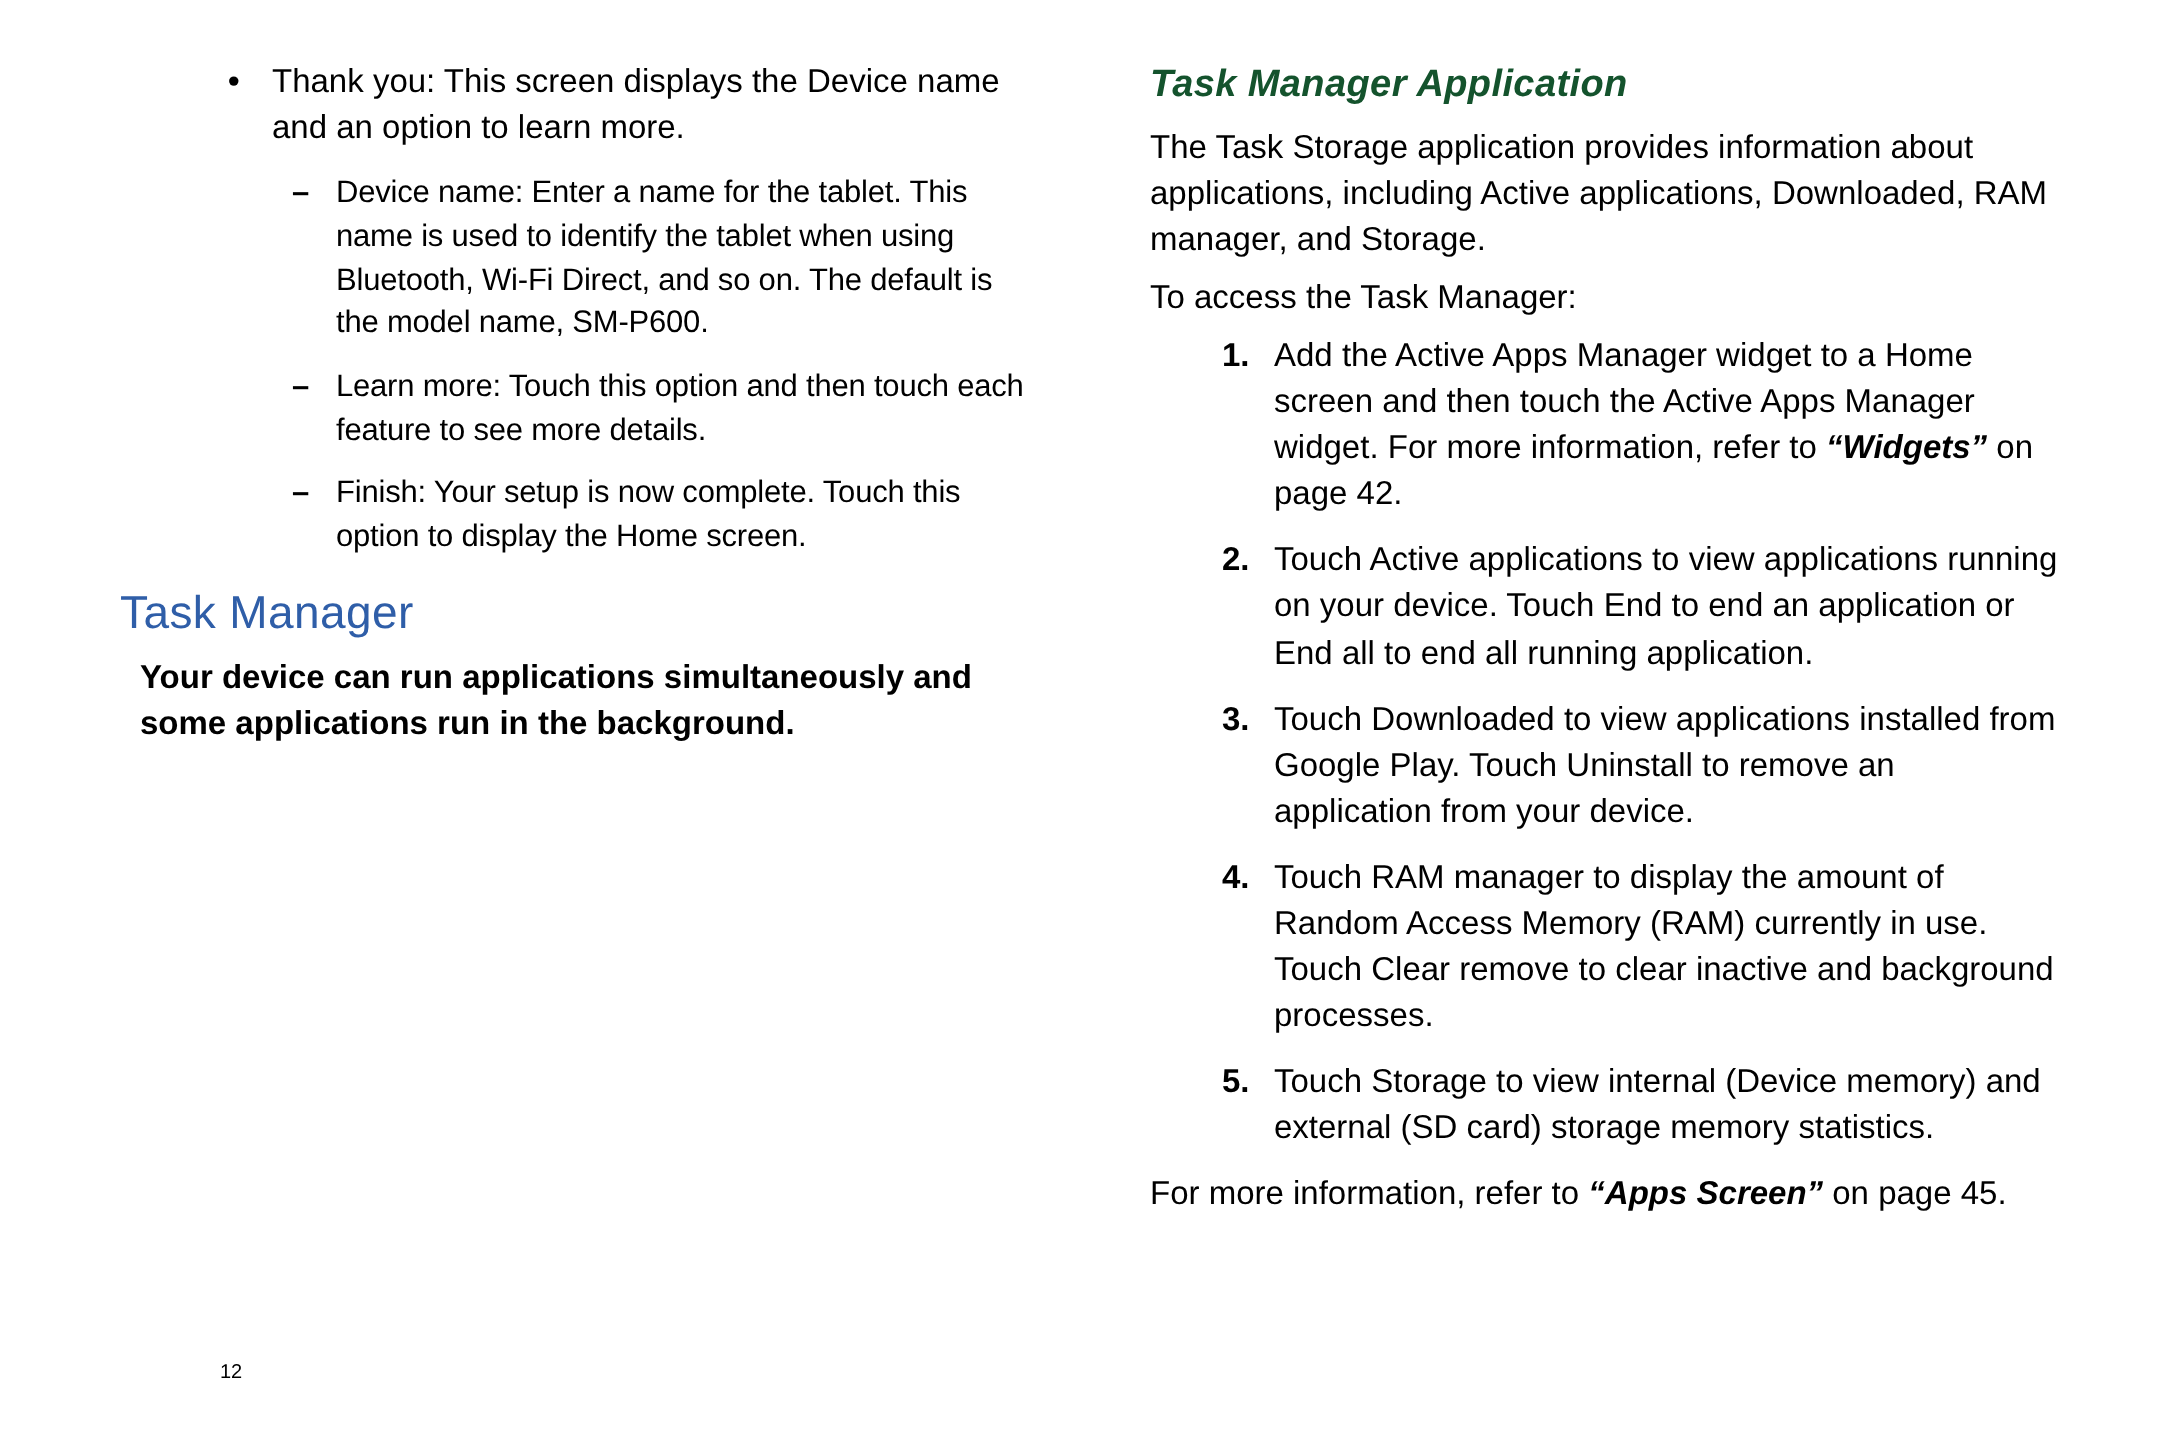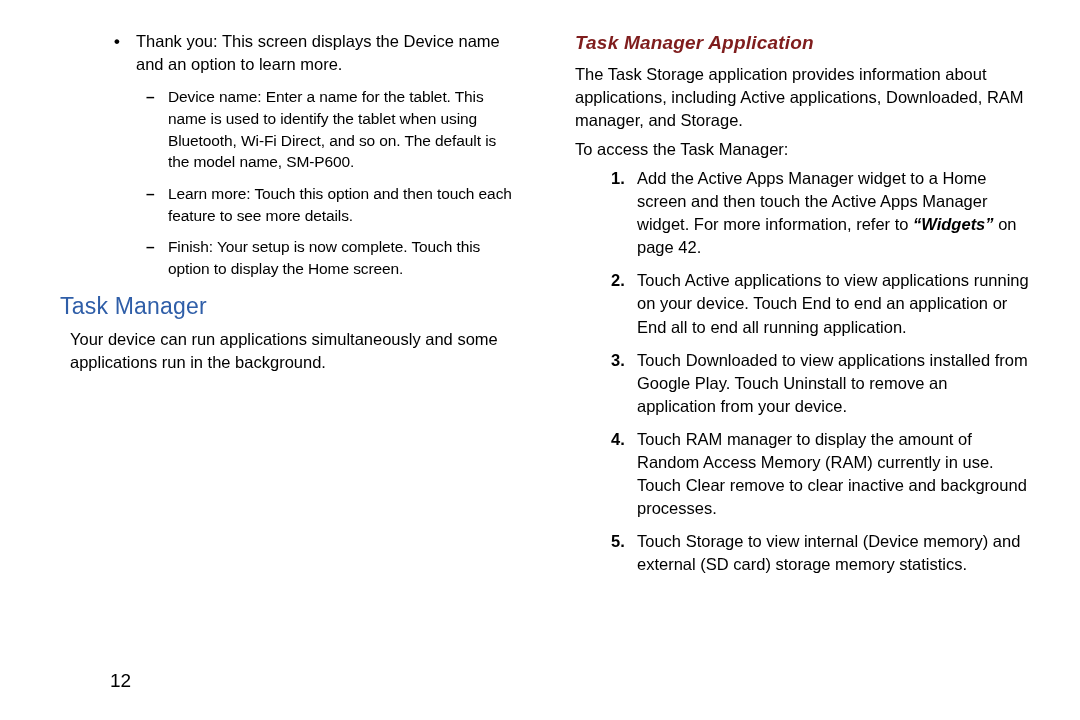--- a/index.html
+++ b/index.html
@@ -32,21 +32,21 @@
     padding-left: 10px;
   }
   .h1 {
     color: #2f5ea8;
     font-weight: normal;
     font-size: 23px;
     margin-bottom: 6px;
     letter-spacing: 0.2px;
   }
   .h2 {
-    color: #7f1d1d;
+    color: #14532d;
     font-weight: bold;
     font-style: italic;
     font-size: 19px;
     margin-top: 0;
     margin-bottom: 6px;
     letter-spacing: 0.2px;
   }
   p {
     margin: 0 0 6px 0;
   }
@@ -78,24 +78,24 @@
   }
   .row .txt {
     flex: 1 1 auto;
   }
   b { font-weight: normal; }
   i { font-style: italic; font-weight: bold; }
   .pagenum {
     position: absolute;
     bottom: 28px;
     left: 110px;
-    font-size: 19px;
+    font-size: 10px;
   }
   .para-block p { margin-bottom: 6px; }
-  .para-block { margin-bottom: 16px; }
+  .para-block { margin-bottom: 16px; font-weight: bold; }
   .cond { font-stretch: condensed; letter-spacing: -0.1px; }
 </style>
 </head>
 <body>
 
 <div class="page">
 
   <div class="col col-left">
 
     <div class="indent1">
@@ -169,16 +169,19 @@
         </div>
       </div>
       <div class="row">
         <div class="marker">5.</div>
         <div class="txt">
           <span>Touch </span><b>Storage</b><span> to view internal (Device memory) and external (SD card) storage memory statistics.</span>
         </div>
       </div>
     </div>
 
+    <p>
+      <span>For more information, refer to </span><i>“Apps Screen”</i><span> on page 45.</span>
+    </p>
   </div>
 
   <div class="pagenum">12</div>
 </div>
 
 </body></html>

